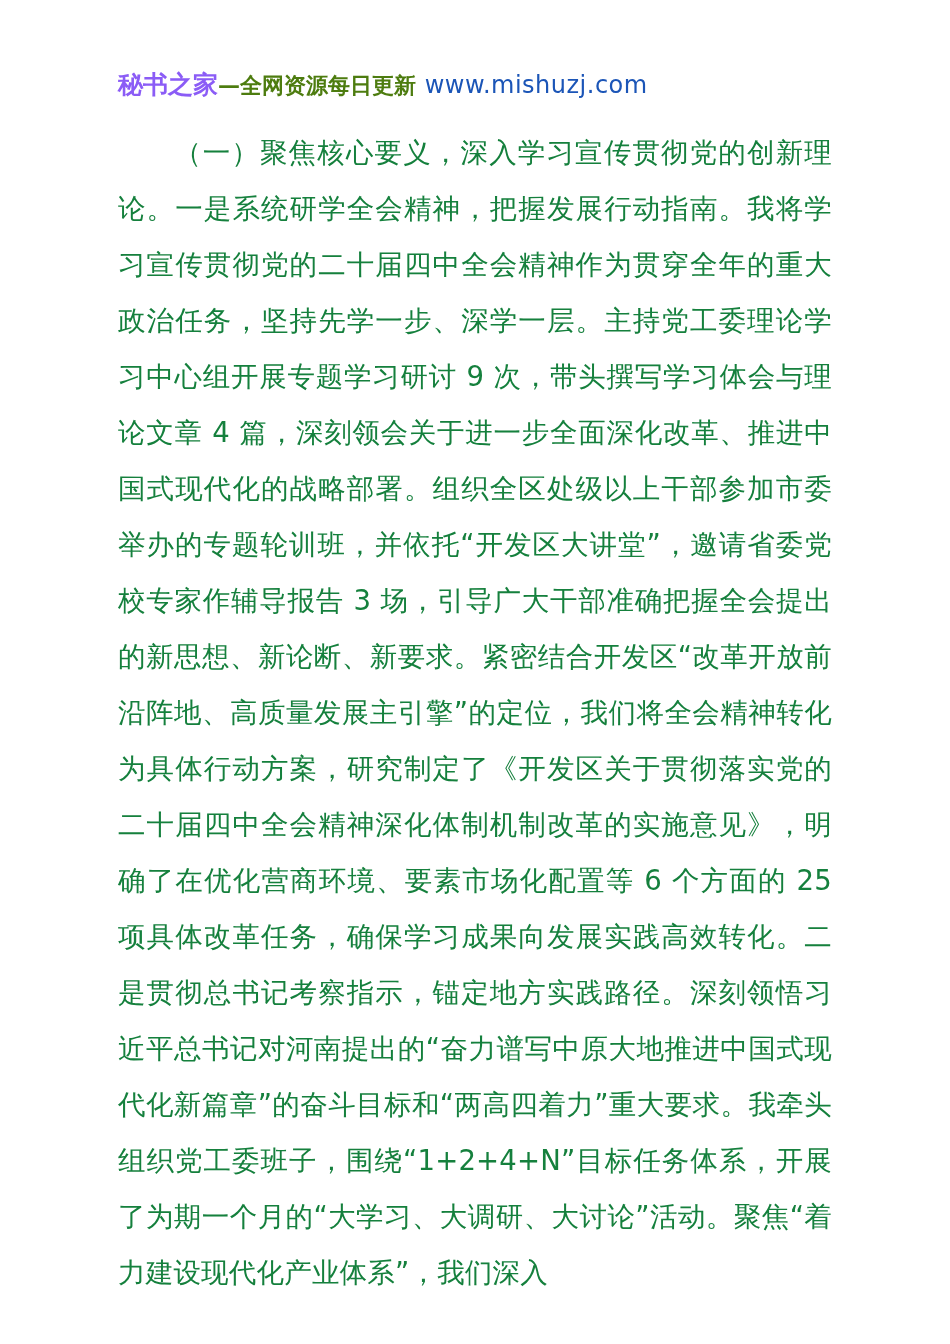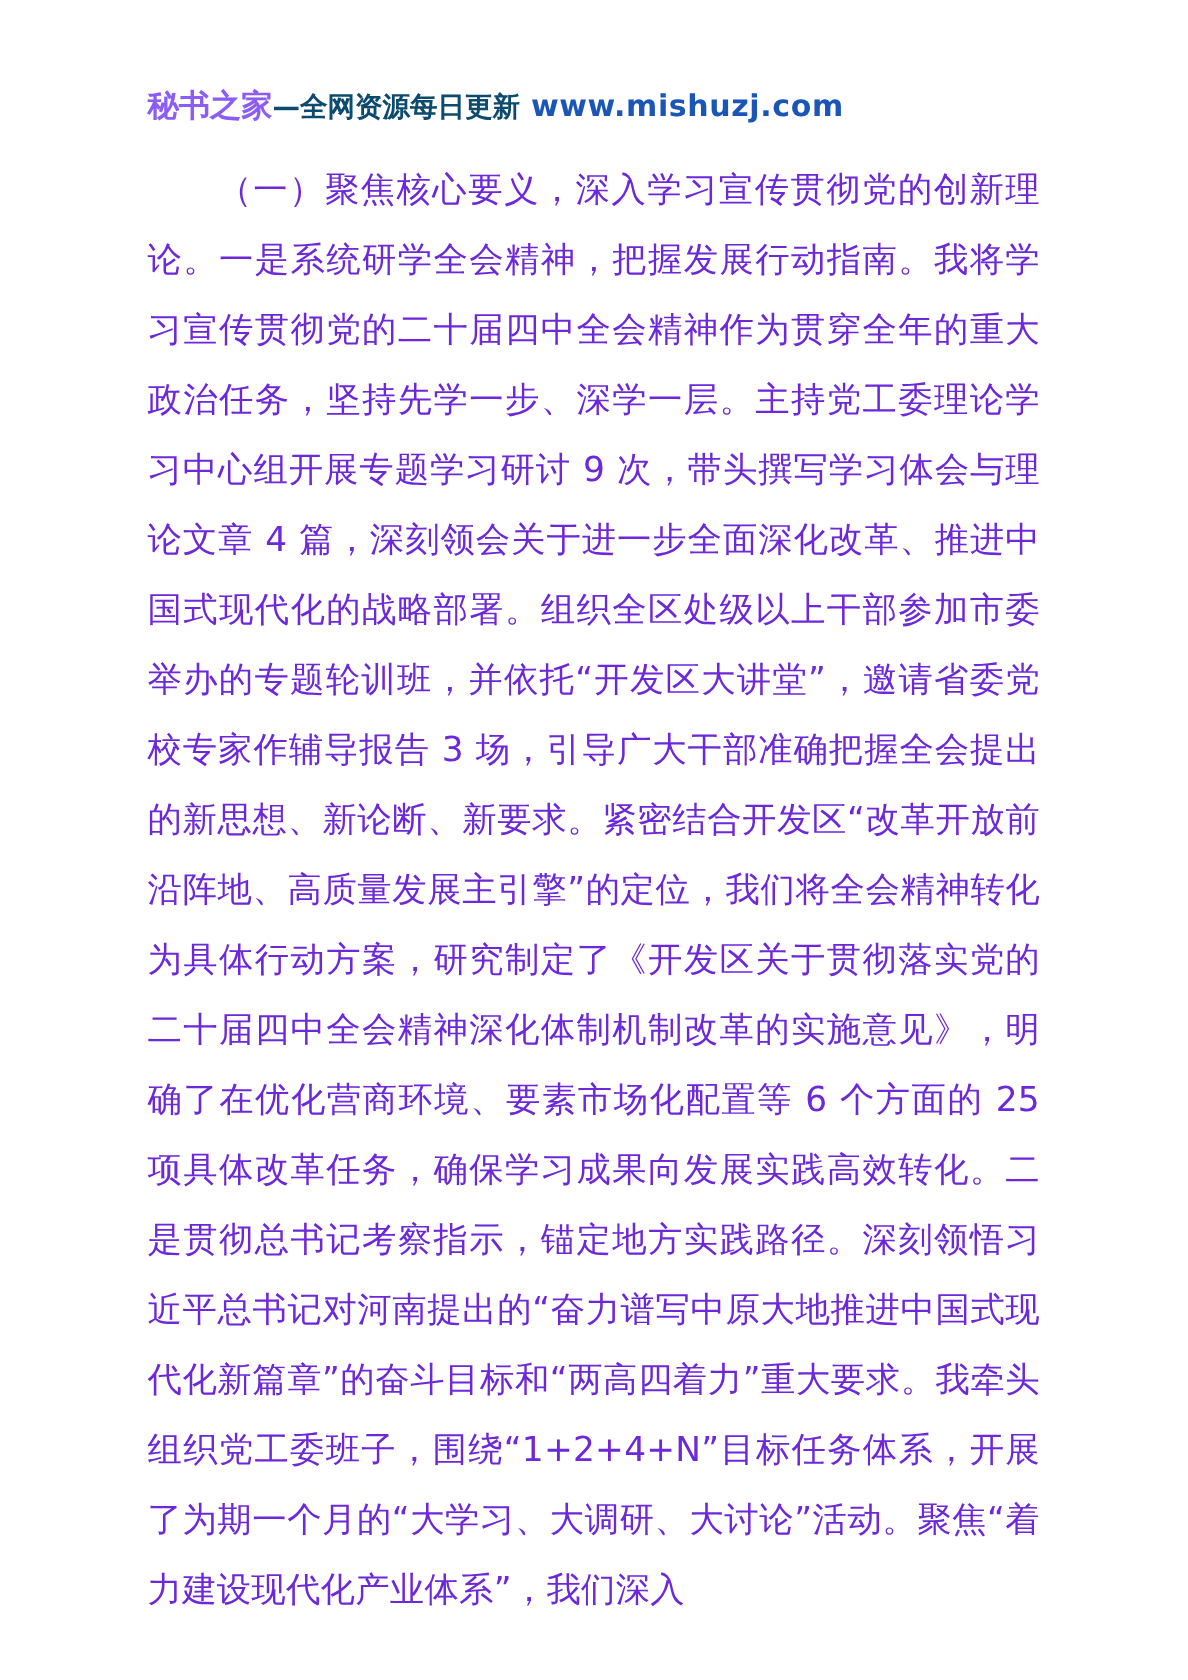--- a/index.html
+++ b/index.html
@@ -29,38 +29,38 @@
     font-weight: bold;
     line-height: 1.2;
     margin: 0 0 24px 0;
     white-space: nowrap;
     letter-spacing: 0px;
   }
   .wm-brand {
     color: #8b5cf6;
   }
   .wm-mid {
-    color: #0c4a6e;
+    color: #4d7c0f;
     font-size: 22px;
     font-weight: bold;
   }
   .wm-url {
     color: #1b55b7;
     font-size: 24px;
-    font-weight: bold;
+    font-weight: normal;
     letter-spacing: 0.5px;
     text-align: center;
   }
   .body-text {
     font-family: "DejaVu Sans", "Liberation Sans", sans-serif;
     font-size: 27.5px;
     line-height: 56px;
     text-align: justify;
     text-justify: inter-ideograph;
-    color: #6d28d9;
+    color: #15803d;
     margin: 0;
     text-indent: 56px;
     letter-spacing: 0.2px;
     word-break: break-all;
   }
 </style>
 </head>
 <body>
 
 <div class="page">

